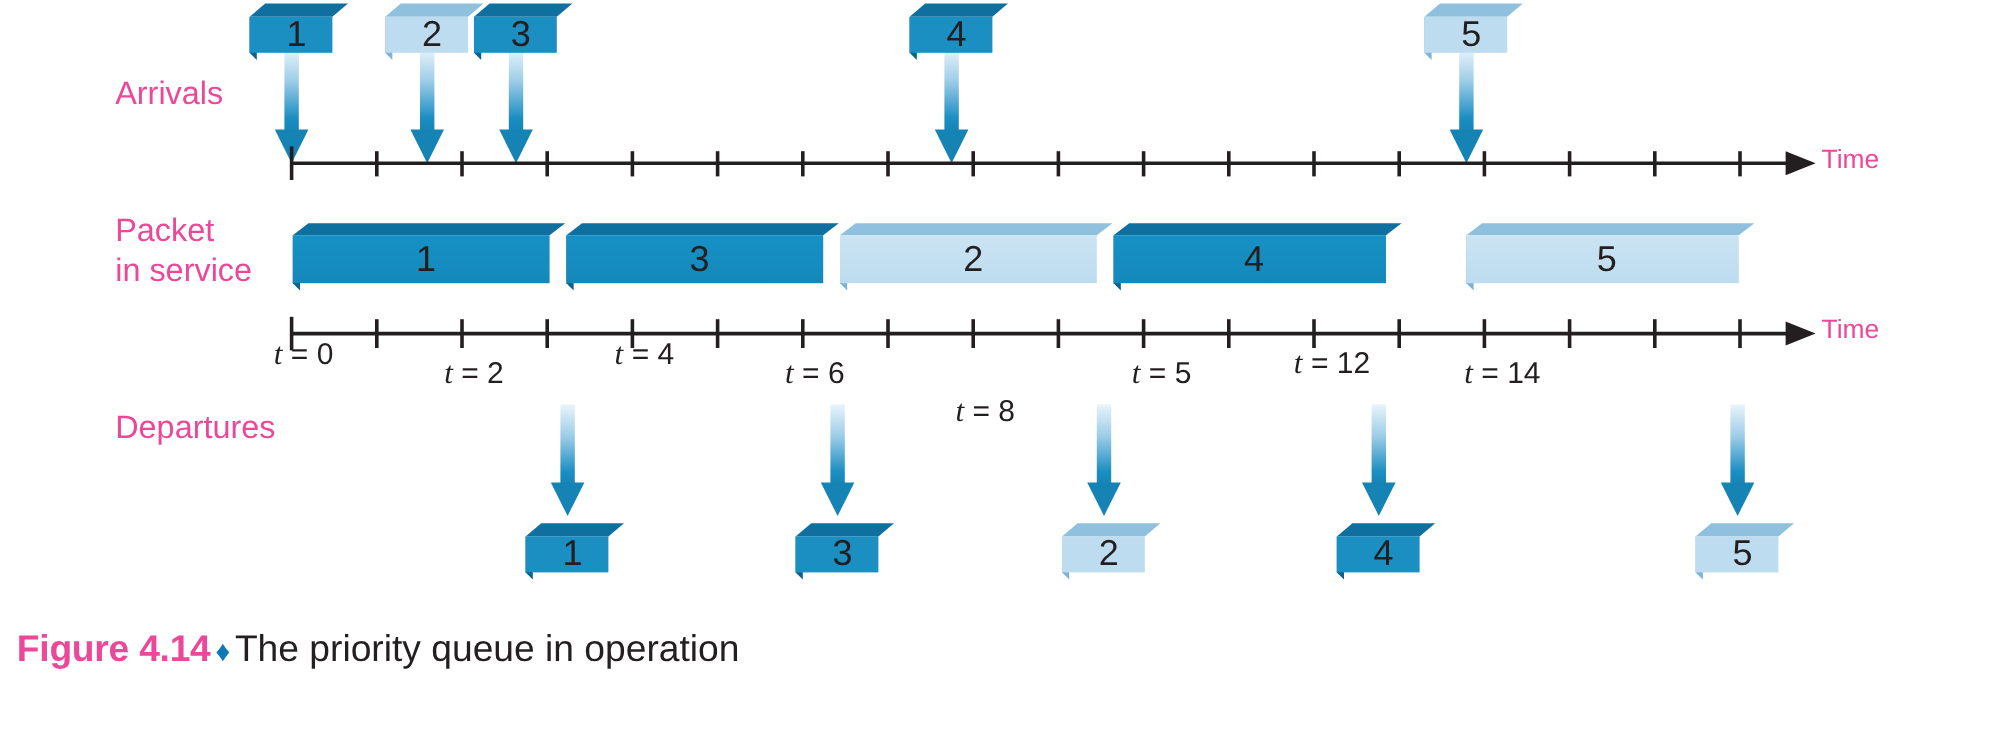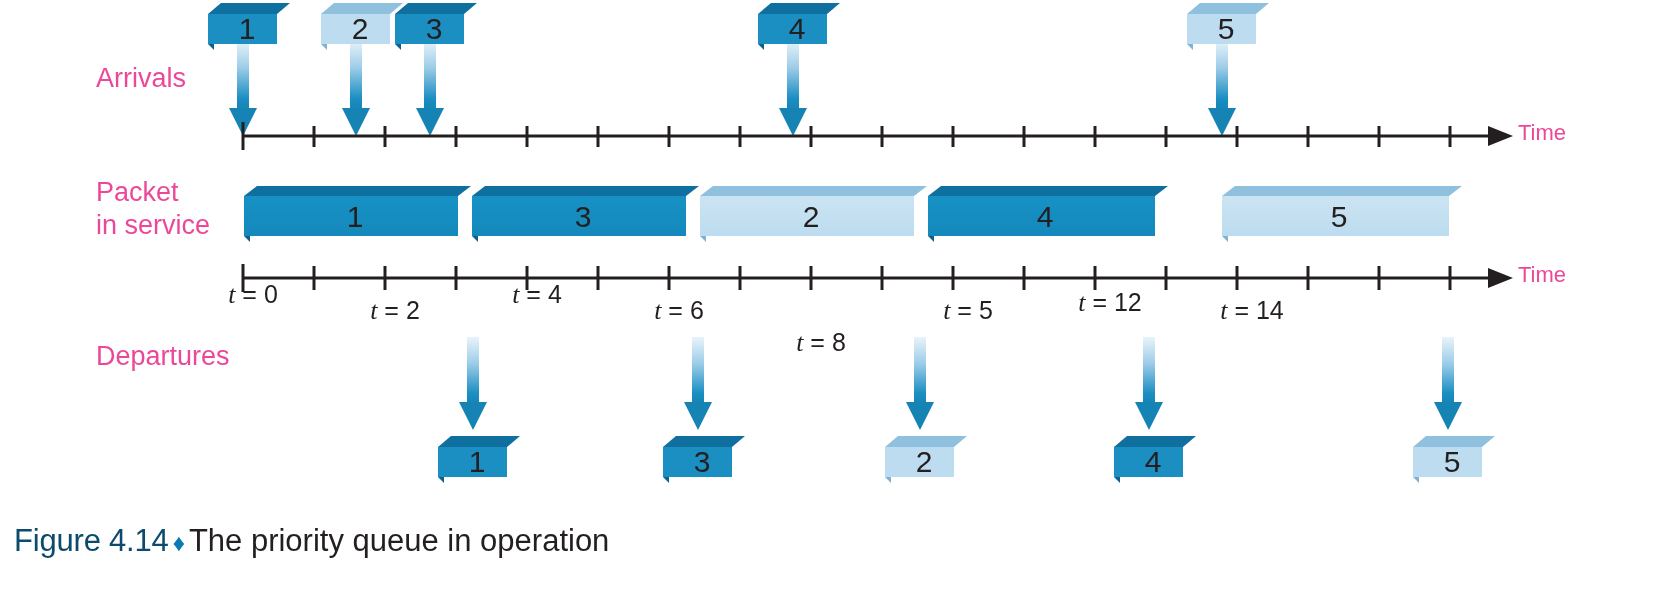--- a/index.html
+++ b/index.html
@@ -50,22 +50,22 @@
 
   #caption {
     position: absolute;
     left: 14px;
     top: 523px;
     font-size: 31px;
     white-space: nowrap;
     color: #231f20;
   }
   #caption .figno {
-    font-weight: normal;
-    color: #0c4a6e;
+    font-weight: bold;
+    color: #ec4899;
     letter-spacing: -0.2px;
   }
   #caption .diamond {
     color: #0a79b5;
     font-size: 24px;
     padding: 0 4px;
   }
   #caption .captxt { color: #231f20; }
 
   .box-num {

